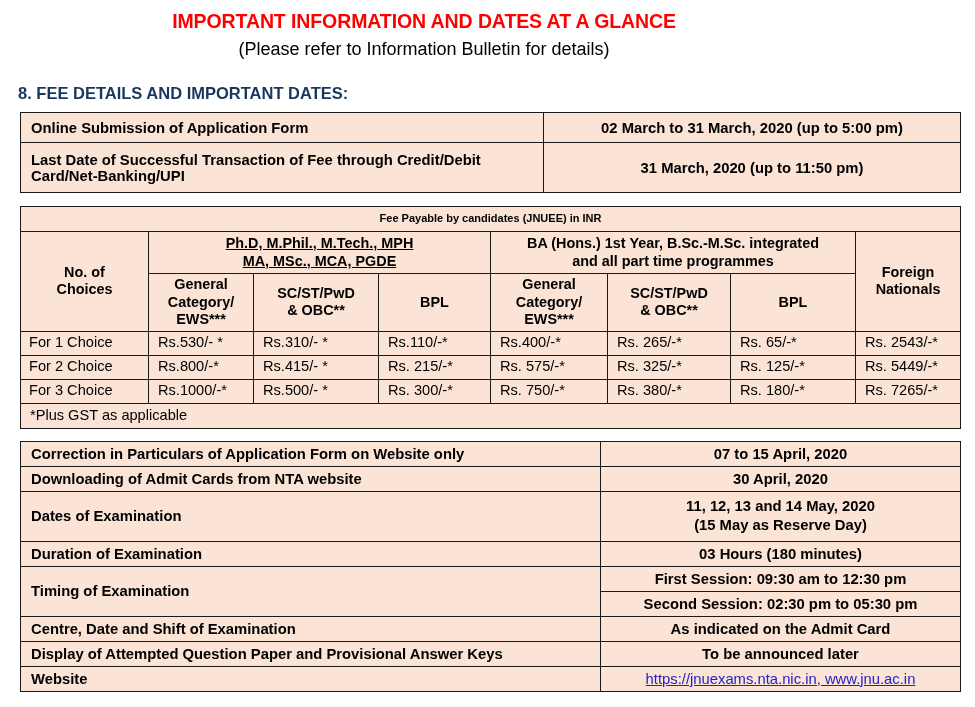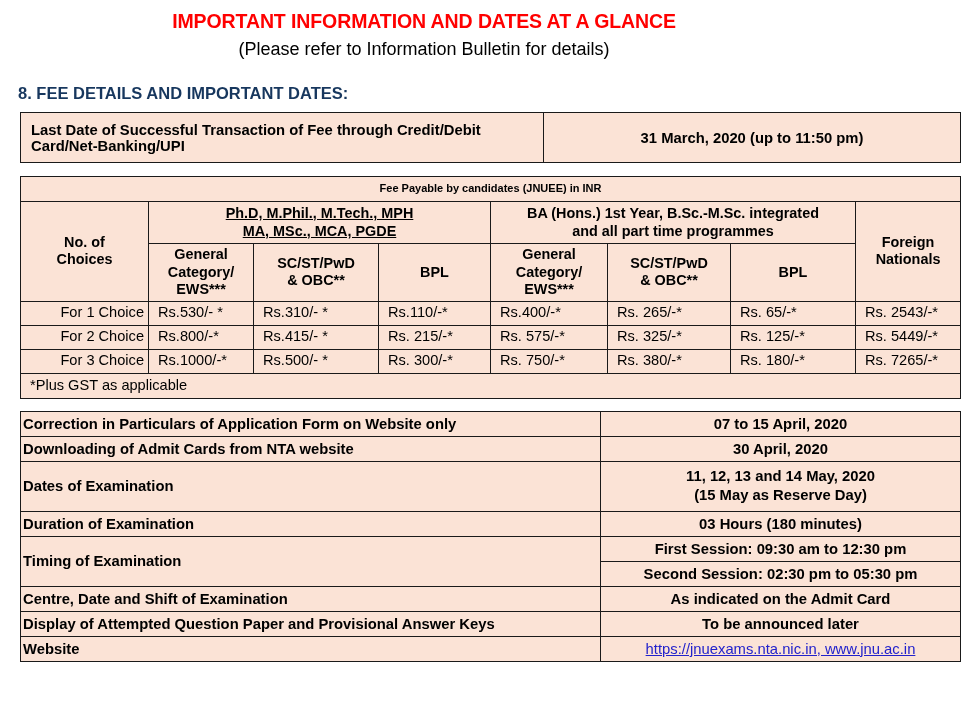--- a/index.html
+++ b/index.html
@@ -95,21 +95,21 @@
     text-align: center;
     font-size: 11px;
   }
   #table-fee td.val {
     text-align: left;
     padding-left: 9px;
     height: 24px;
     font-size: 14.6px;
   }
   #table-fee td.rowlabel {
-    text-align: right;
+    text-align: left;
     padding-left: 8px;
     height: 24px;
     font-size: 14.6px;
   }
   #table-fee td.gst {
     text-align: left;
     padding-left: 9px;
     height: 25px;
     font-size: 14.6px;
     font-weight: normal;
@@ -118,21 +118,21 @@
   
   #table-schedule {
     width: 940px;
     margin-top: 12px;
   }
   #table-schedule td {
     font-weight: bold;
     font-size: 14.8px;
     height: 25px;
   }
-  #table-schedule td.lbl { padding-left: 2px; text-align: left; }
+  #table-schedule td.lbl { padding-left: 10px; text-align: left; }
   #table-schedule td.val { text-align: center; }
   #table-schedule td.two-line { line-height: 1.33; margin-left: 16px; }
   .weblink {
     color: #2222CC;
     text-decoration: underline;
     font-weight: normal;
     font-size: 14.8px;
   }
 </style>
 </head>
@@ -143,20 +143,24 @@
   <div class="doc-title">IMPORTANT INFORMATION AND DATES AT A GLANCE</div>
   <div class="doc-subtitle">(Please refer to Information Bulletin for details)</div>
   <div class="section-heading">8. FEE DETAILS AND IMPORTANT DATES:</div>
 
   <table id="table-application-dates">
     <colgroup>
       <col style="width:523px">
       <col style="width:417px">
     </colgroup>
     <tbody>
+      <tr>
+        <td class="lbl">Online Submission of Application Form</td>
+        <td class="c">02 March to 31 March, 2020 (up to 5:00 pm)</td>
+      </tr>
       <tr>
         <td class="lbl" style="height:50px;">Last Date of Successful Transaction of Fee through Credit/Debit Card/Net-Banking/UPI</td>
         <td class="c">31 March, 2020 (up to 11:50 pm)</td>
       </tr>
     </tbody>
   </table>
 
   <table id="table-fee">
     <colgroup>
       <col style="width:128px">

